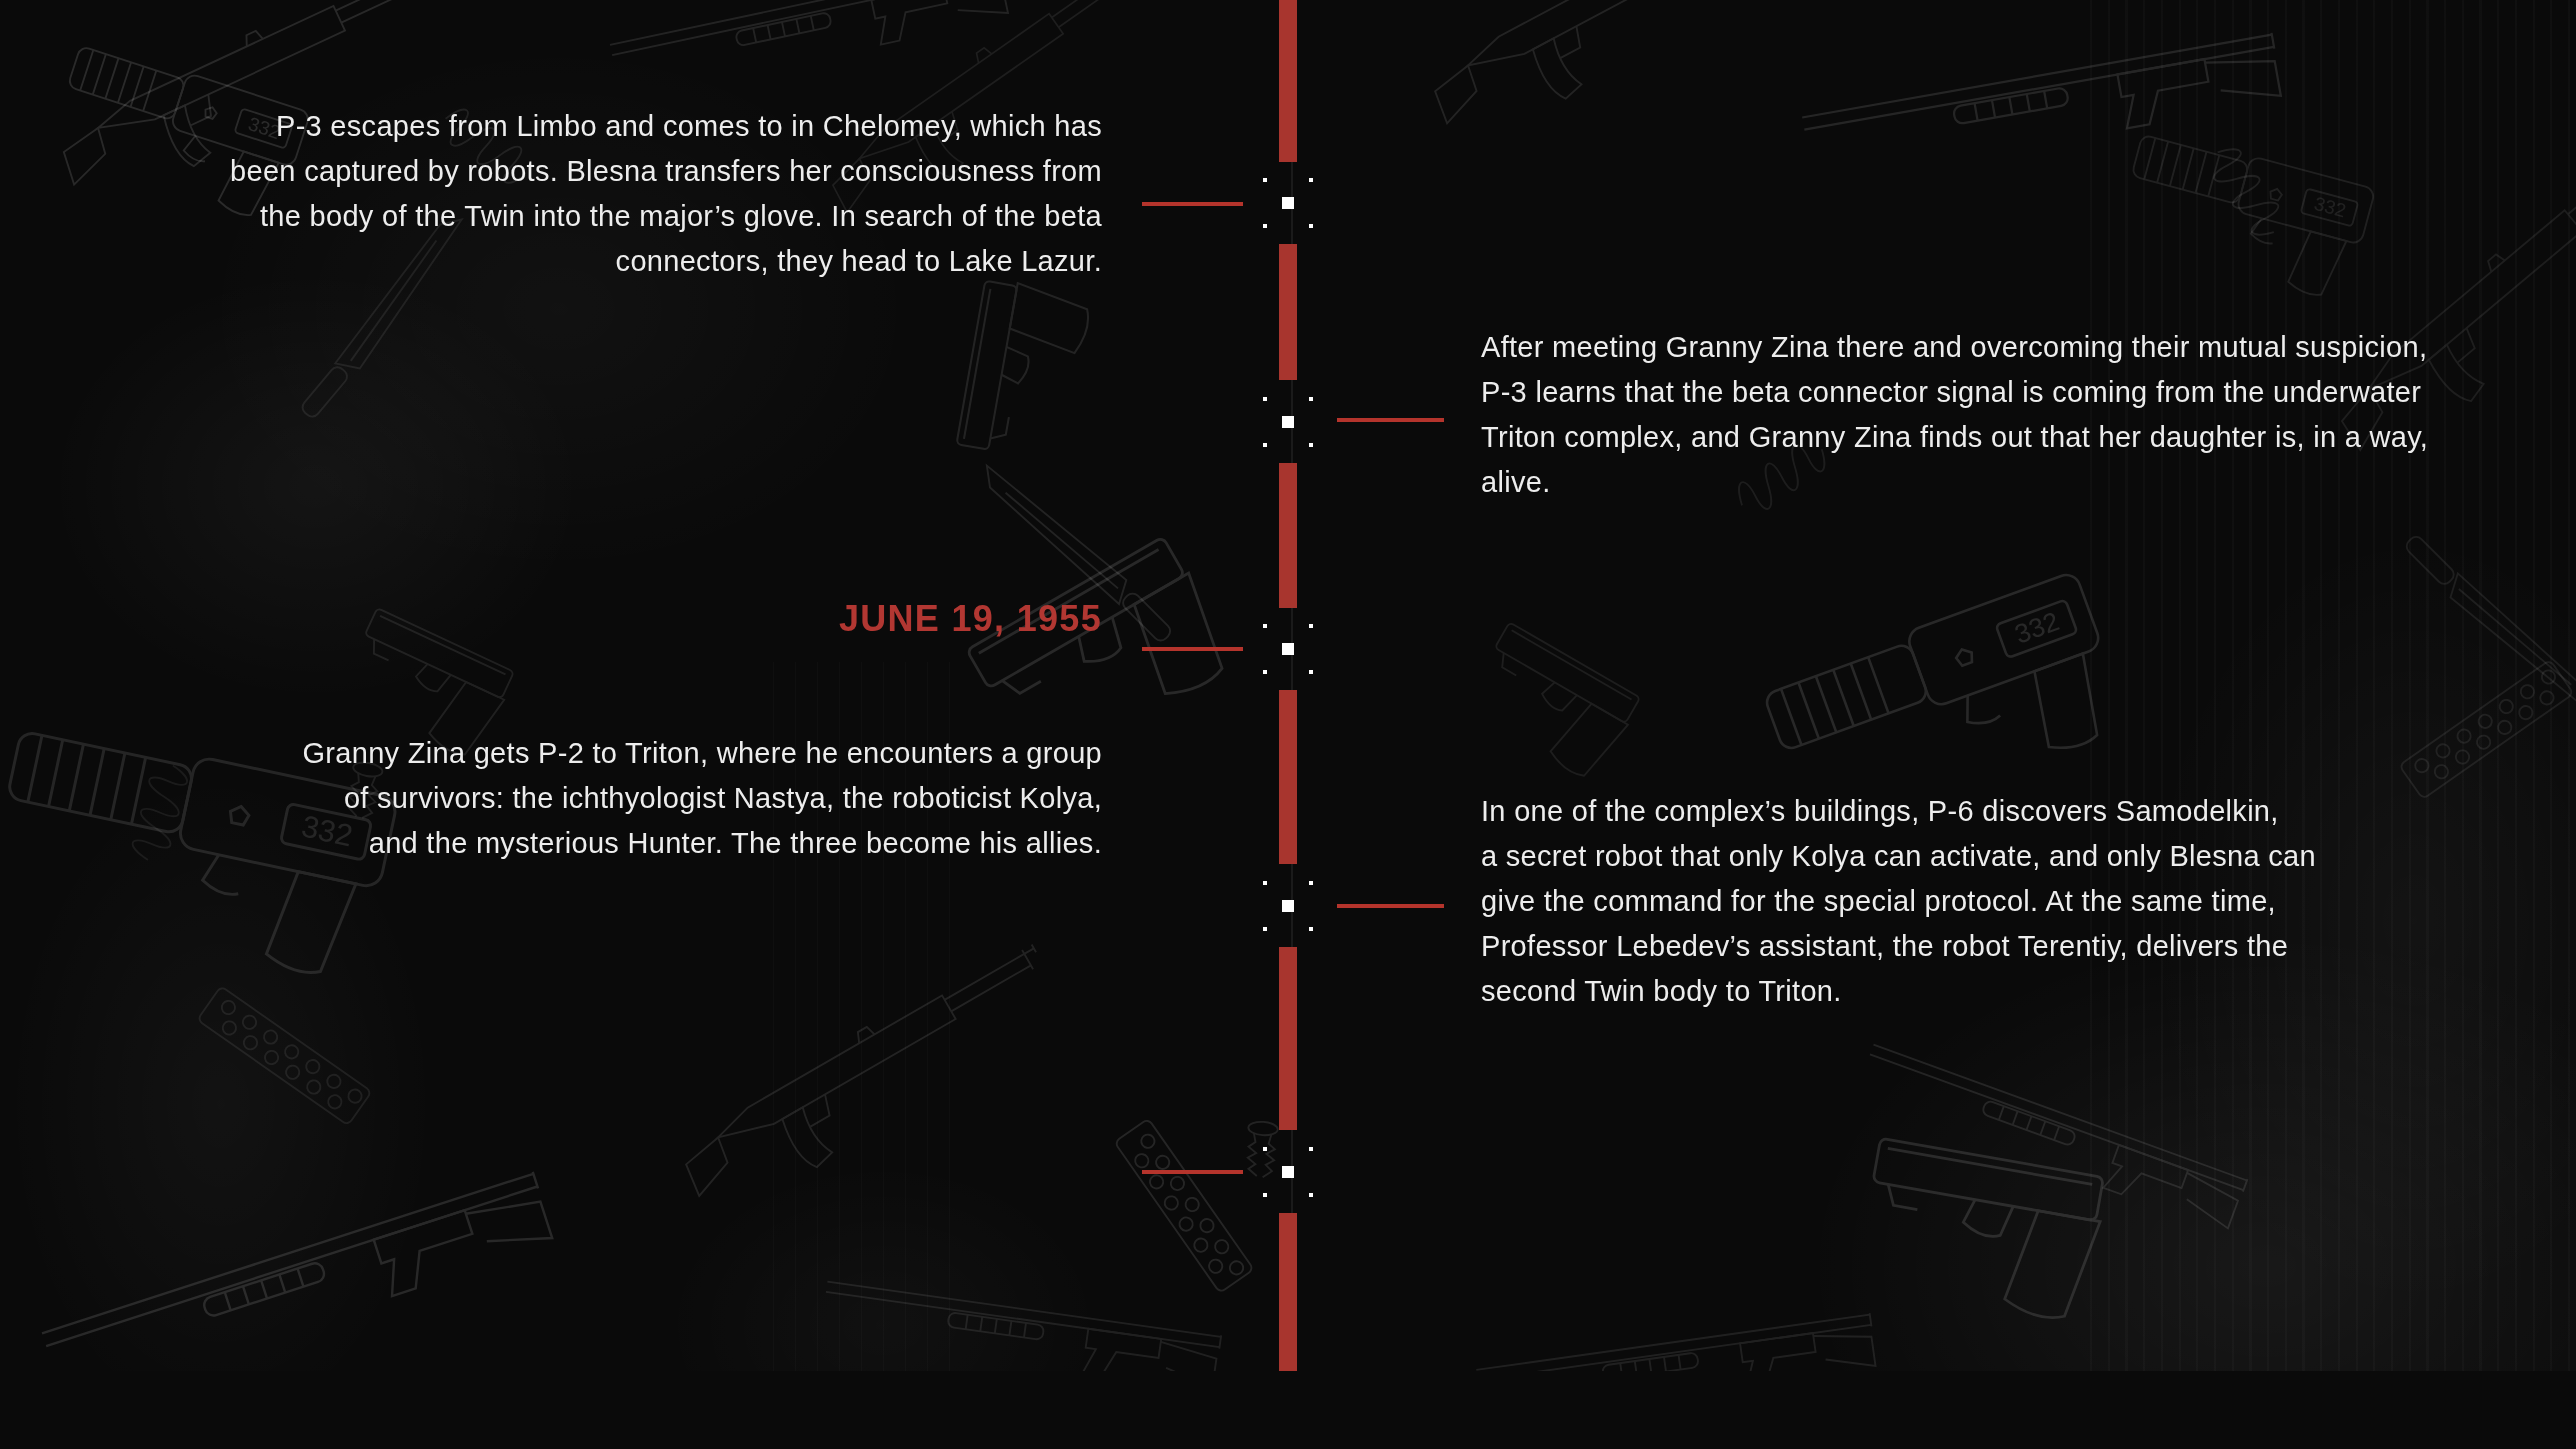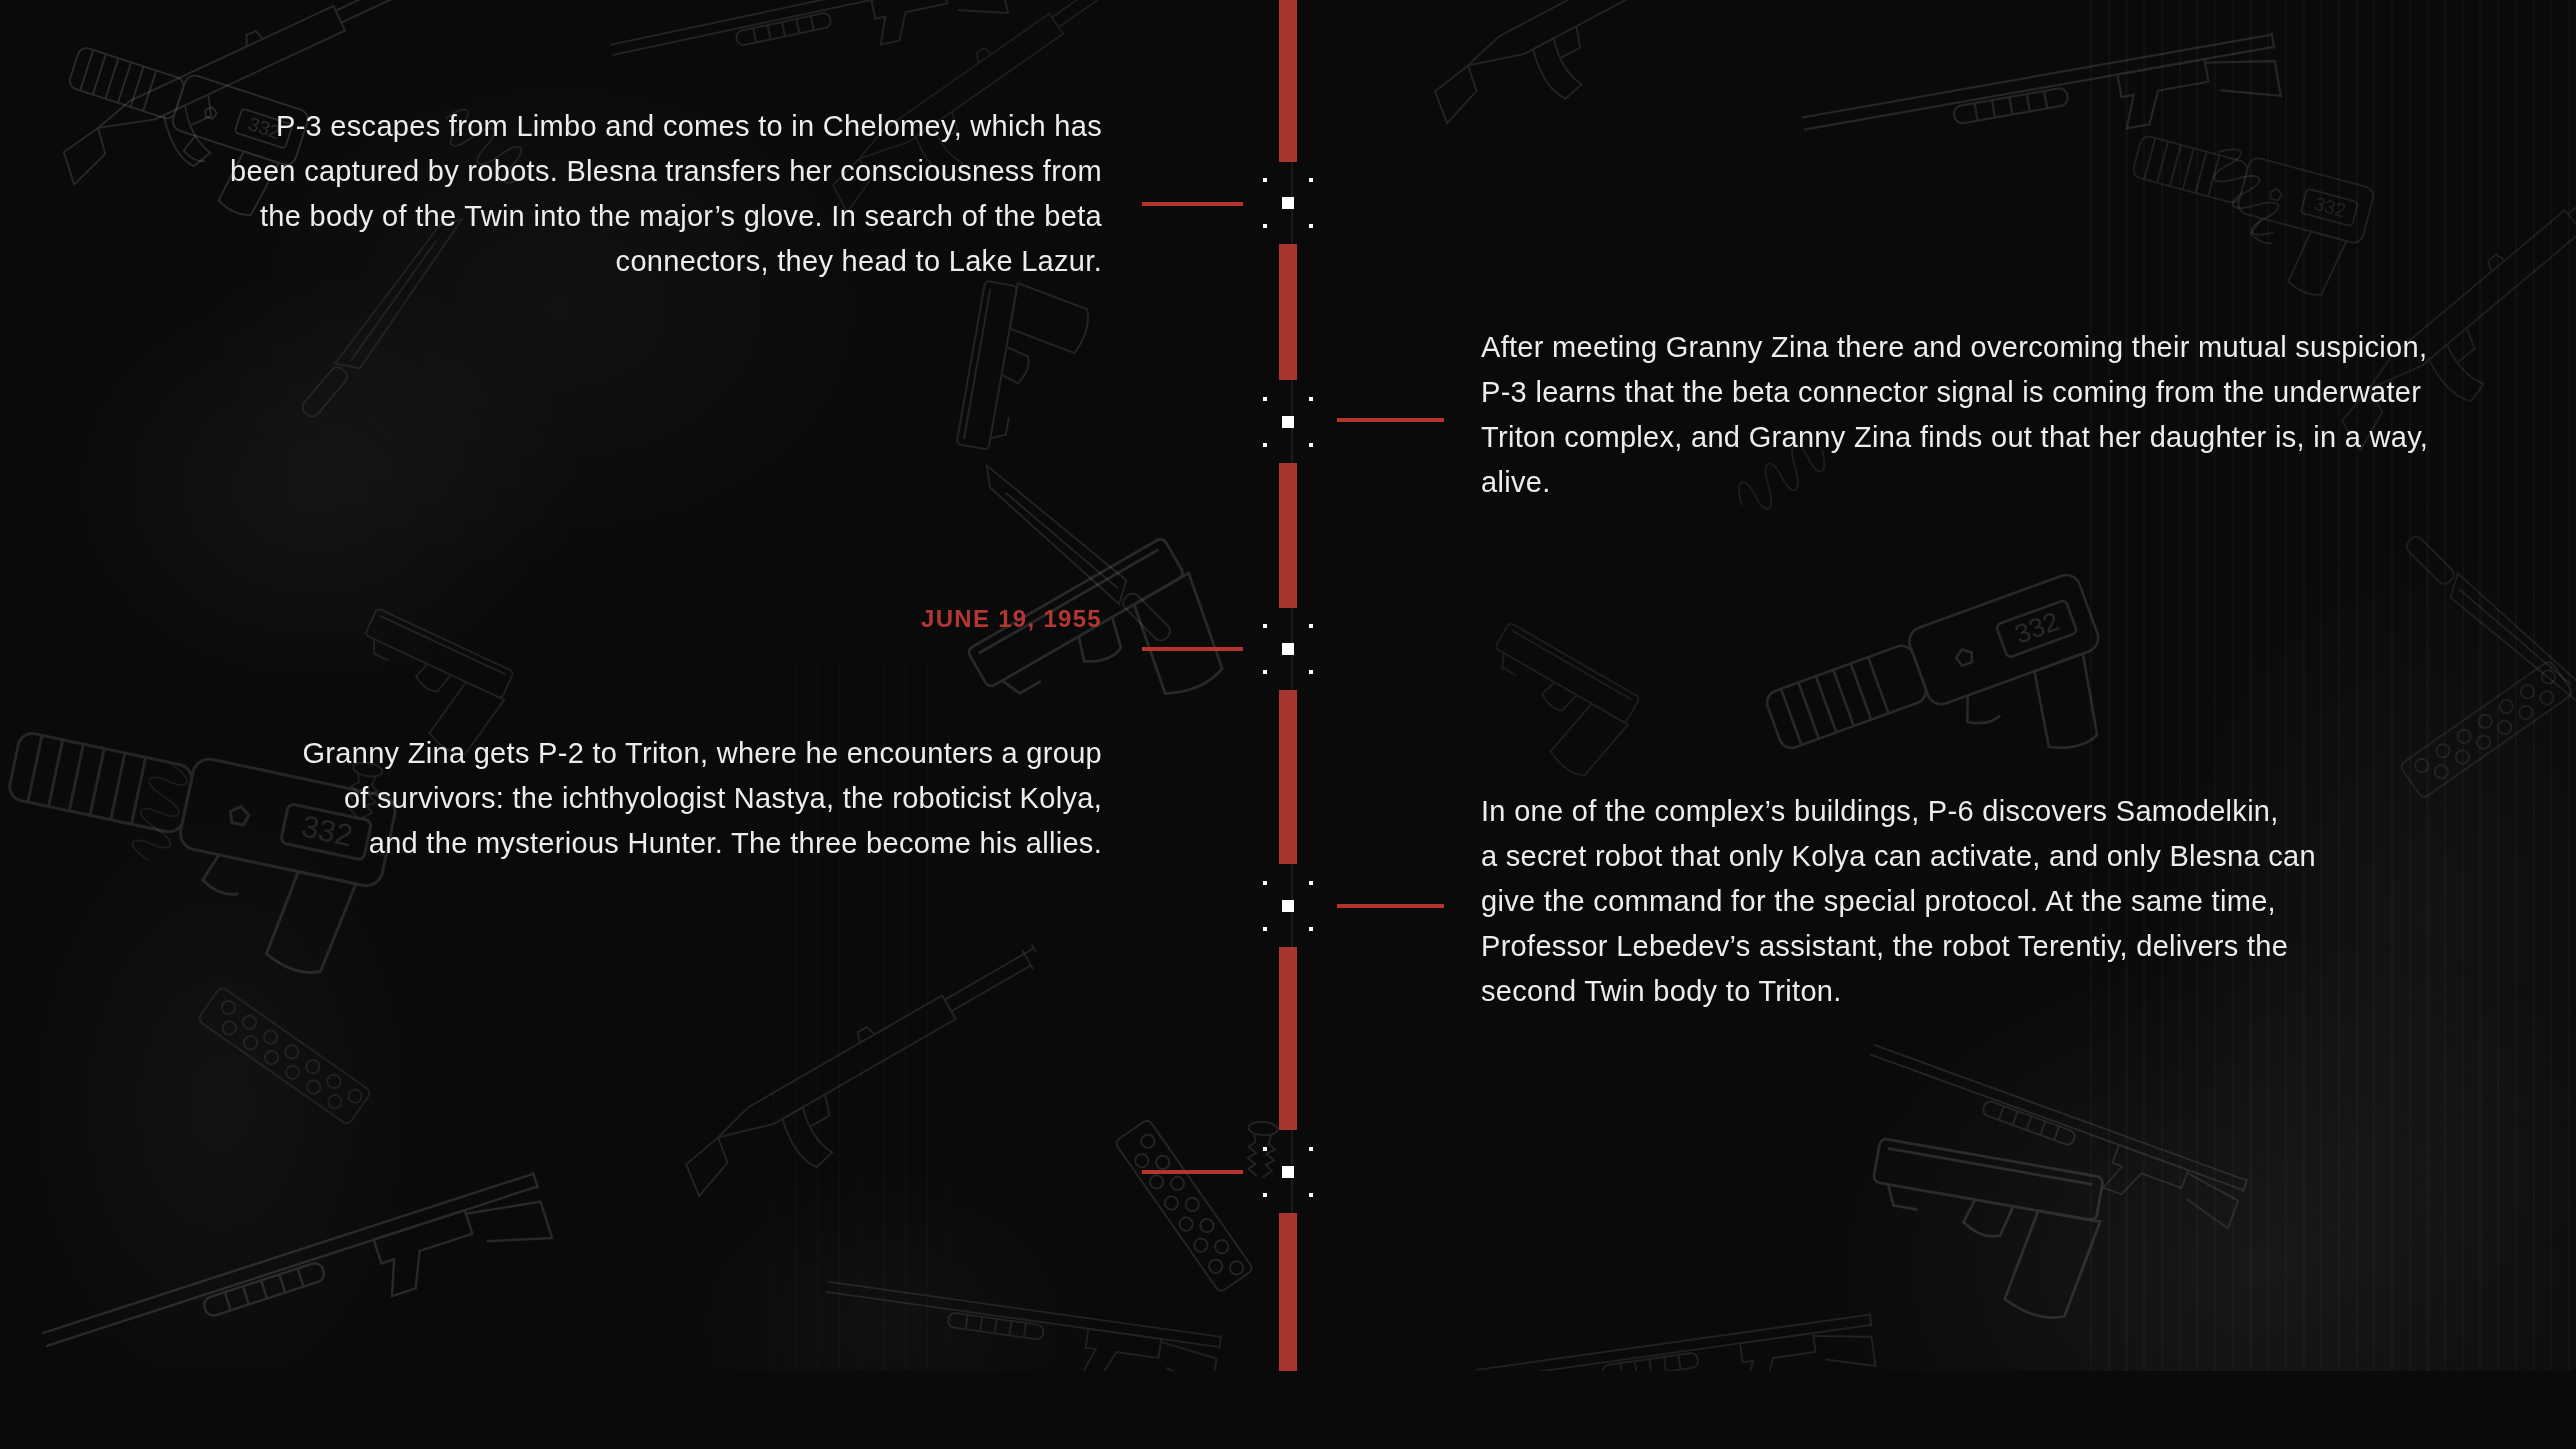--- a/index.html
+++ b/index.html
@@ -40,21 +40,21 @@
   .node .br{left:21px;top:21px;}
   .connector{position:absolute;height:3.7px;background:#b5342c;}
   
   .event{
     position:absolute;color:#ededed;font-size:29px;line-height:45px;
     letter-spacing:0.3px;white-space:pre;
   }
   .event.left{right:1474px;text-align:right;}
   .event.right{left:1471px;text-align:left;margin-left:10px;}
   .event .date{
-    color:#b23732;font-weight:bold;font-size:24px;letter-spacing:1.3px;
+    color:#b23732;font-weight:bold;font-size:36px;letter-spacing:1.3px;
     line-height:45px;
   }
 </style>
 </head>
 <body>
 
 <div class="stage">
 
   <div class="grunge"></div>
   <div class="streaks"></div>

